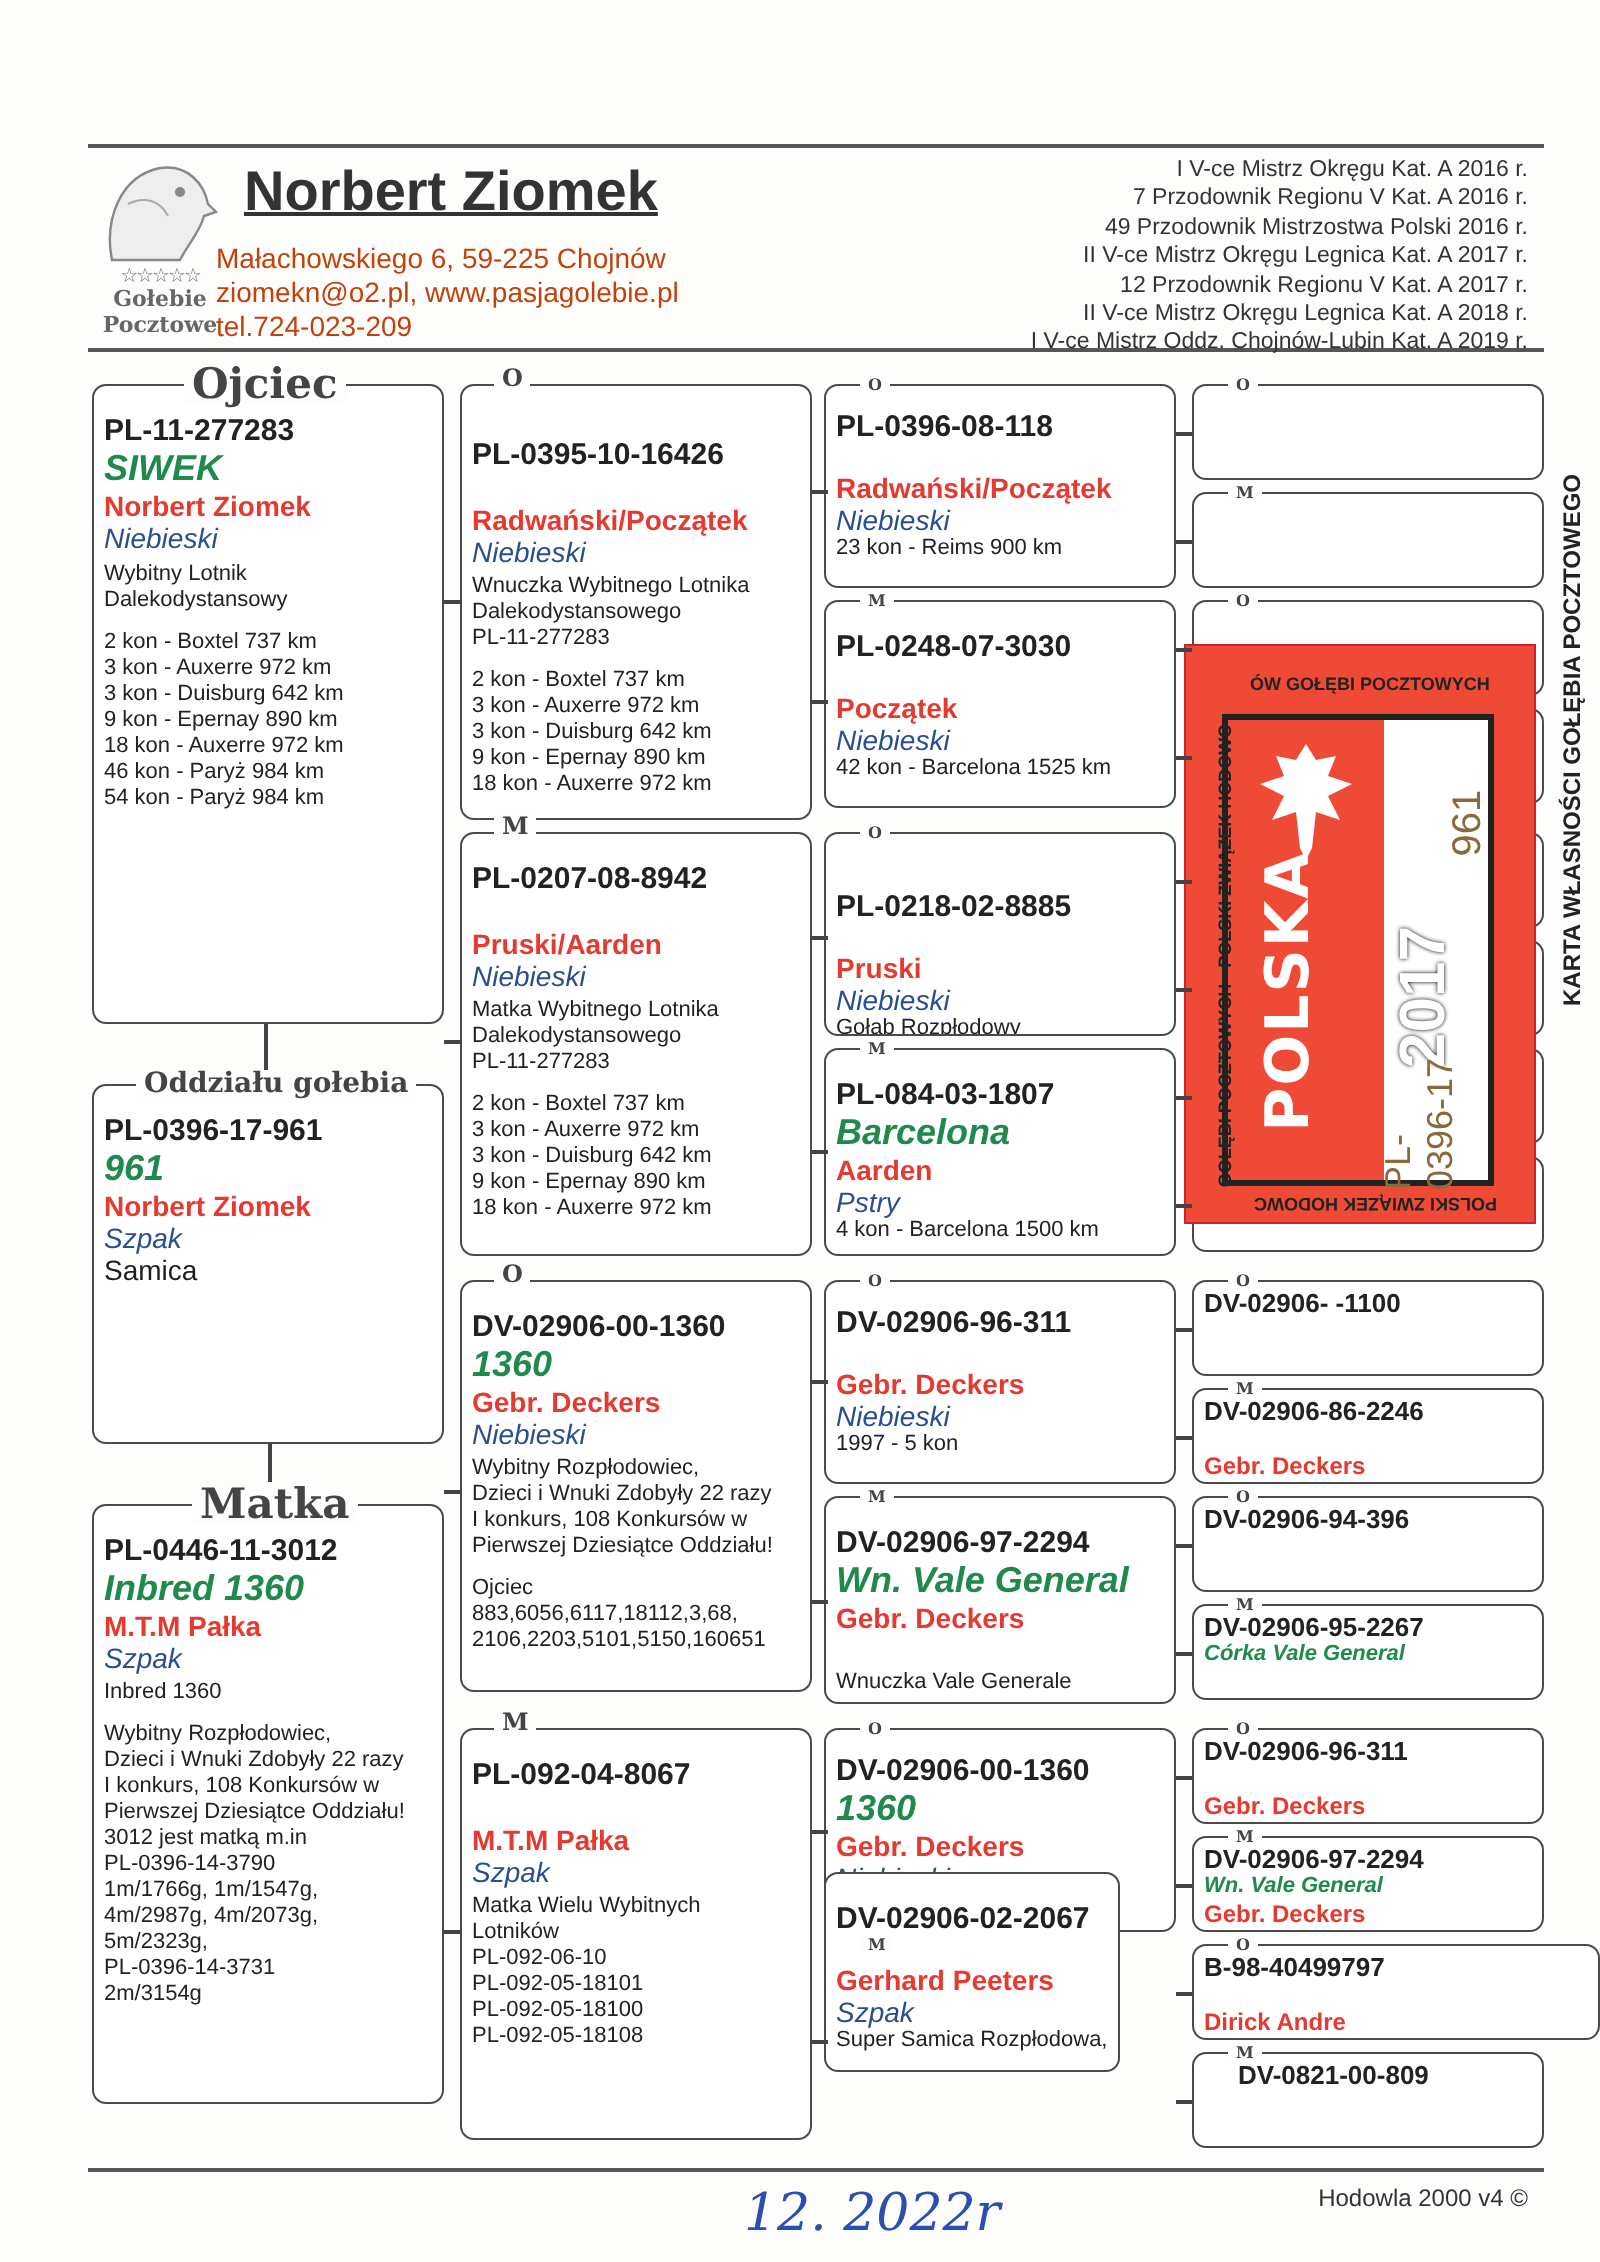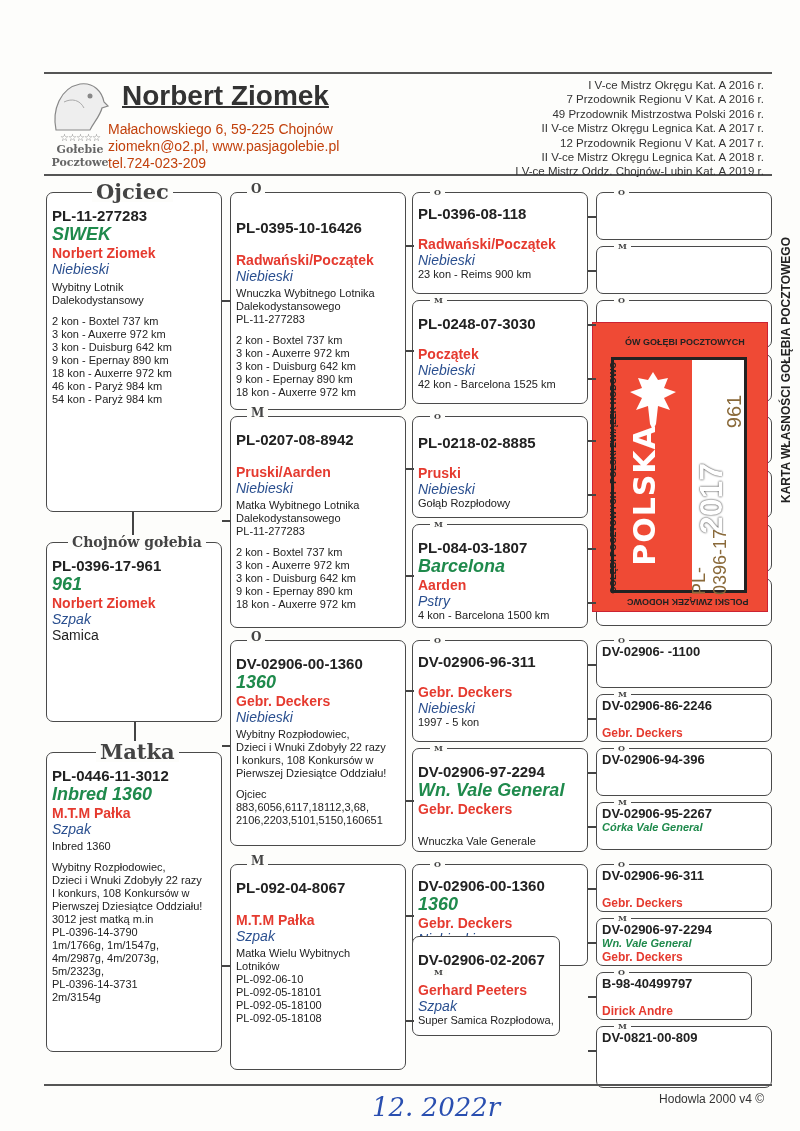--- a/index.html
+++ b/index.html
@@ -106,21 +106,21 @@
 </div>
 <div class="legend big" style="left:92px;top:181px">Ojciec</div>
 
 <div class="box" style="left:46px;top:542px;width:176px;height:180px">
   <div class="ring" style="margin-top:10px">PL-0396-17-961</div>
   <div class="nick">961</div>
   <div class="owner">Norbert Ziomek</div>
   <div class="color">Szpak</div>
   <div style="font-size:14px">Samica</div>
 </div>
-<div class="legend mid" style="left:68px;top:535px">Chojnów gołebia</div>
+<div class="legend mid" style="left:68px;top:535px">Oddziału gołebia</div>
 
 <div class="box" style="left:46px;top:752px;width:176px;height:300px">
   <div class="ring" style="margin-top:10px">PL-0446-11-3012</div>
   <div class="nick">Inbred 1360</div>
   <div class="owner">M.T.M Pałka</div>
   <div class="color">Szpak</div>
   <div class="note" style="margin-top:3px">Inbred 1360</div>
   <div class="gap"></div>
   <div class="note">
     <div>Wybitny Rozpłodowiec,</div>
@@ -228,21 +228,21 @@
 <div class="box" style="left:412px;top:300px;width:176px;height:104px">
   <div class="ring" style="margin-top:10px">PL-0248-07-3030</div>
   <div style="height:14px"></div>
   <div class="owner">Początek</div>
   <div class="color">Niebieski</div>
   <div class="note">42 kon - Barcelona 1525 km</div>
 </div>
 <div class="legend xs" style="left:430px;top:296px">M</div>
 
 <div class="box" style="left:412px;top:416px;width:176px;height:102px">
-  <div class="ring" style="margin-top:13px">PL-0218-02-8885</div>
+  <div class="ring" style="margin-top:24px">PL-0218-02-8885</div>
   <div style="height:14px"></div>
   <div class="owner">Pruski</div>
   <div class="color">Niebieski</div>
   <div class="note">Gołąb Rozpłodowy</div>
 </div>
 <div class="legend xs" style="left:430px;top:412px">O</div>
 
 <div class="box" style="left:412px;top:524px;width:176px;height:104px">
   <div class="ring" style="margin-top:10px">PL-084-03-1807</div>
   <div class="nick">Barcelona</div>
@@ -343,26 +343,26 @@
       <div class="ring xs">DV-02906-96-311</div>
       <div class="owner xs" style="position:absolute;bottom:1px;left:5px">Gebr. Deckers</div>
     </div>
     <div class="legend xs" style="left: 614px; top: 860px;">O</div>
     <div class="box" style="left: 596px; top: 918px; width: 176px; height: 48px; padding: 3px 5px;">
       <div class="ring xs">DV-02906-97-2294</div>
       <div class="nick xs">Wn. Vale General</div>
       <div class="owner xs" style="position:absolute;bottom:1px;left:5px">Gebr. Deckers</div>
     </div>
     <div class="legend xs" style="left: 614px; top: 914px;">M</div>
-    <div class="box" style="left: 596px; top: 972px; width: 156px; height: 48px; padding: 3px 5px;">
+    <div class="box" style="left: 596px; top: 972px; width: 204px; height: 48px; padding: 3px 5px;">
       <div class="ring xs">B-98-40499797</div>
       <div class="owner xs" style="position:absolute;bottom:1px;left:5px">Dirick Andre</div>
     </div>
     <div class="legend xs" style="left: 614px; top: 968px;">O</div>
-    <div class="box" style="left: 596px; top: 1026px; width: 176px; height: 62px; padding: 3px 5px;">
+    <div class="box" style="left: 596px; top: 1026px; width: 176px; height: 48px; padding: 3px 22px;">
       <div class="ring xs">DV-0821-00-809</div>
     </div>
     <div class="legend xs" style="left: 614px; top: 1022px;">M</div>
   </div>
 
 <div class="stamp">
   <div class="inner">
     <div class="redhalf"></div>
     <svg style="position:absolute;left:6px;top:6px" width="66" height="70" viewBox="0 0 66 70">
       <path d="M33 6 L38 14 L48 12 L44 22 L56 26 L44 32 L50 44 L38 40 L36 58 L33 64 L30 58 L28 40 L16 44 L22 32 L10 26 L22 22 L18 12 L28 14 Z" fill="#fff"></path>

